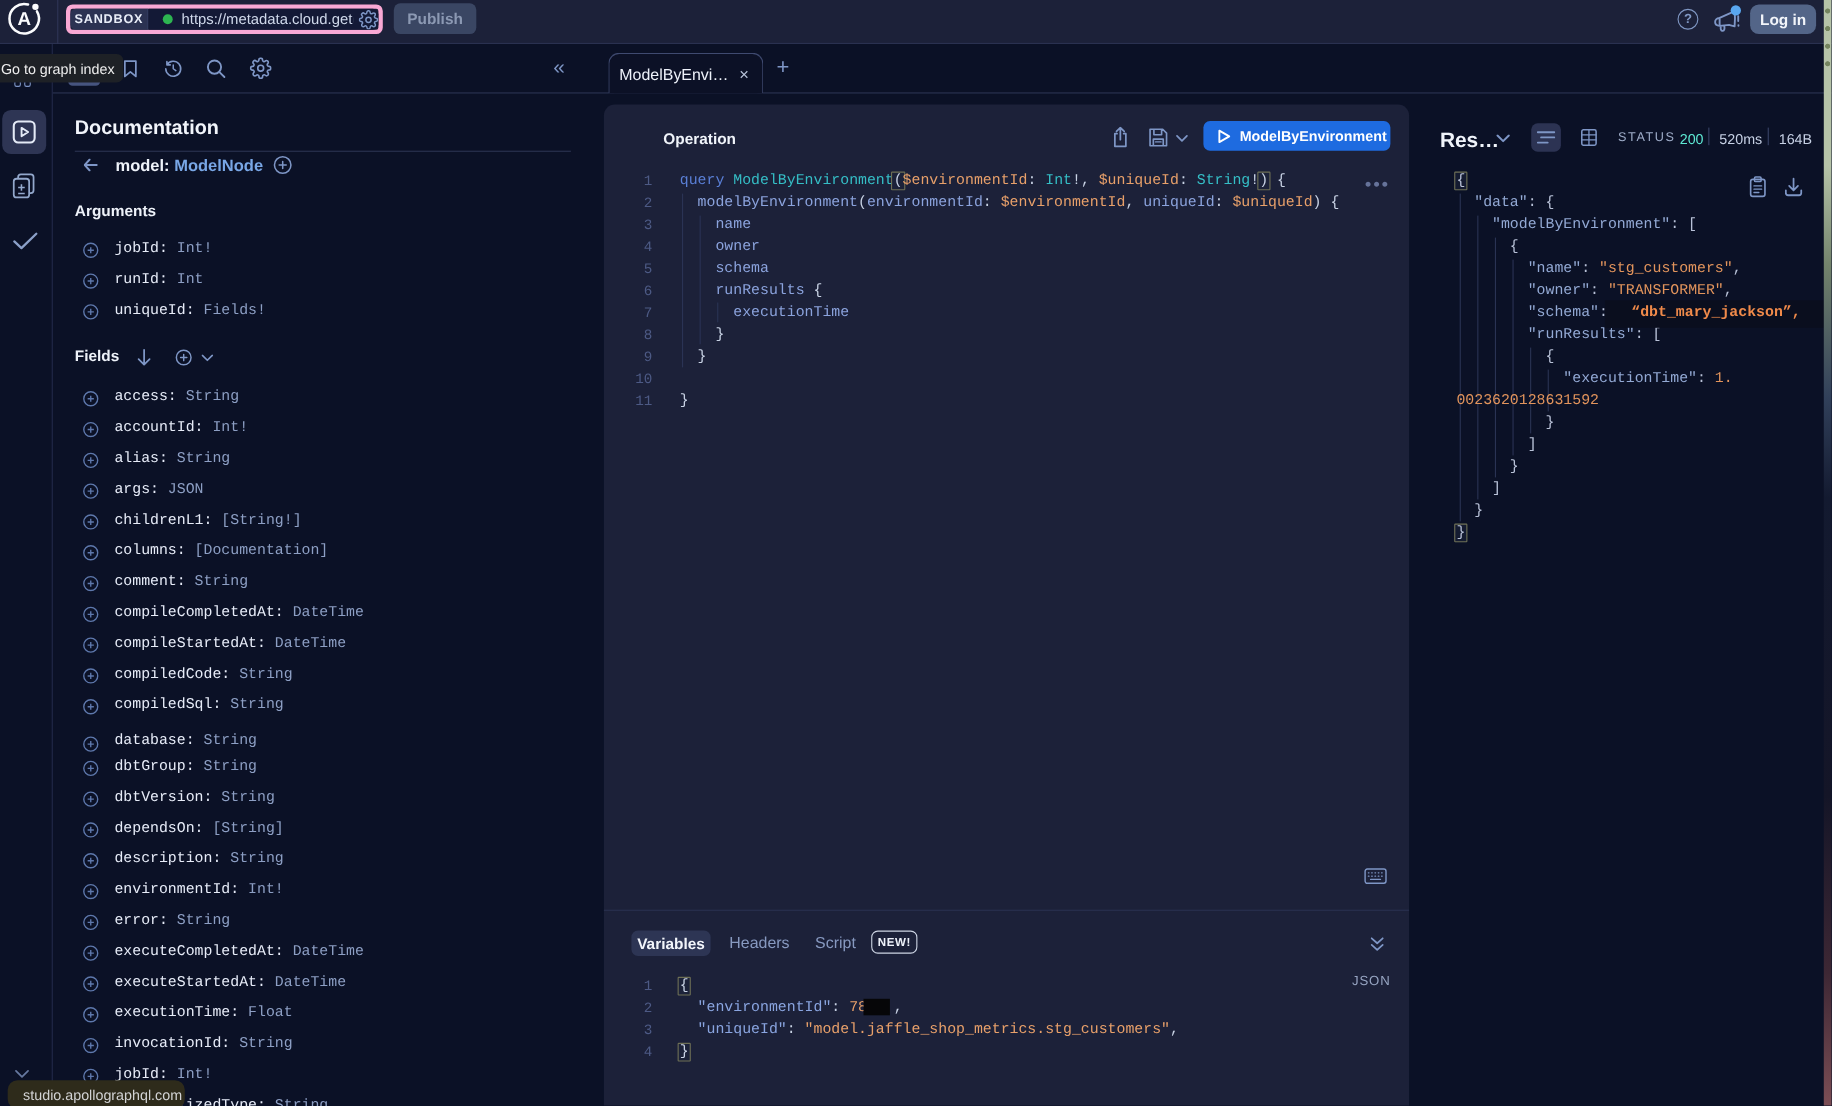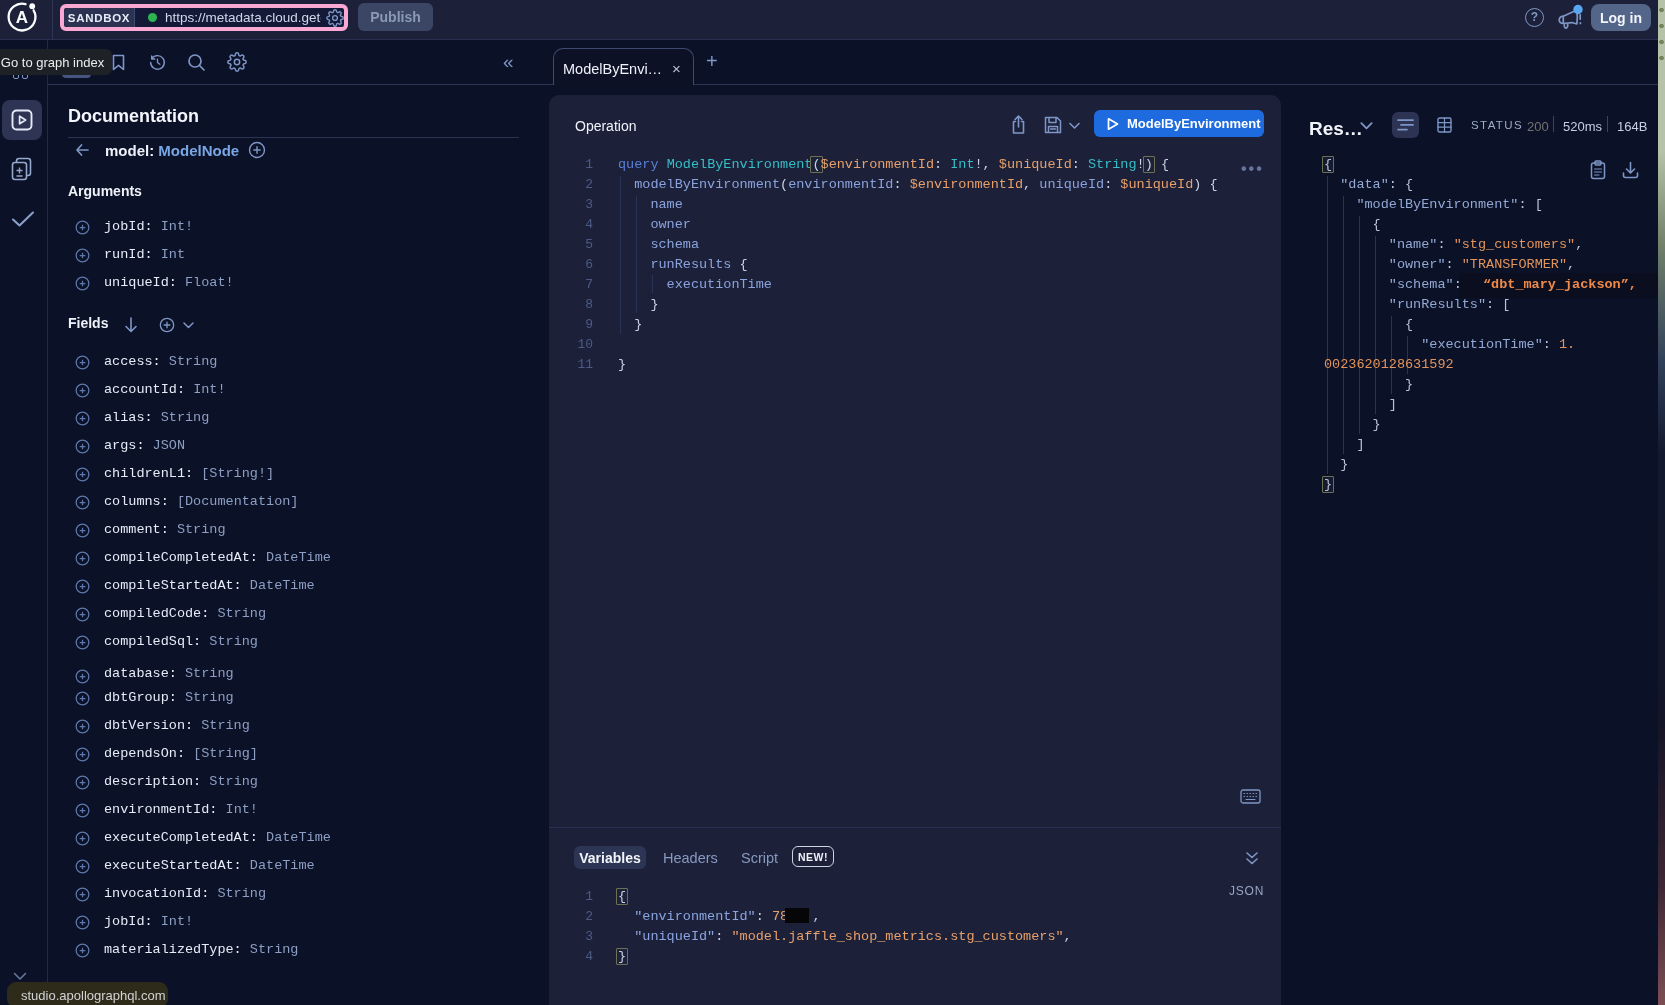--- a/index.html
+++ b/index.html
@@ -106,21 +106,21 @@
         <circle cx="9" cy="9" r="7.6" fill="none" stroke="#5e78ac" stroke-width="1.5"></circle>
         <path d="M9 5.6 L9 12.4 M5.6 9 L12.4 9" stroke="#5e78ac" stroke-width="1.5"></path>
       </svg>
       <span class="mono" style="margin-left:14px;color:#e7ecf8">runId: <span style="color:#8d9fc4">Int</span></span>
     </div>
     <div style="height:28px;display:flex;align-items:center">
       <svg style="margin-left:7px;flex:none" width="15" height="15" viewBox="0 0 18 18">
         <circle cx="9" cy="9" r="7.6" fill="none" stroke="#5e78ac" stroke-width="1.5"></circle>
         <path d="M9 5.6 L9 12.4 M5.6 9 L12.4 9" stroke="#5e78ac" stroke-width="1.5"></path>
       </svg>
-      <span class="mono" style="margin-left:14px;color:#e7ecf8">uniqueId: <span style="color:#8d9fc4">Float!</span></span>
+      <span class="mono" style="margin-left:14px;color:#e7ecf8">uniqueId: <span style="color:#8d9fc4">Fields!</span></span>
     </div>
   </div>
 <div class="abs" style="left:68px;top:315px;color:#eef2f9;font-size:14px;font-weight:bold">Fields</div>
 <svg class="abs" style="left:124px;top:317px" width="14" height="16" viewBox="0 0 14 16">
     <path class="ic" style="stroke-width:1.6" d="M7 1 L7 14 M2 9.5 L7 14.5 L12 9.5"></path>
   </svg>
 <svg class="abs" style="left:159px;top:317px" width="16" height="16" viewBox="0 0 18 18">
     <circle cx="9" cy="9" r="7.5" class="ic" style="stroke-width:1.5"></circle>
     <path class="ic" style="stroke-width:1.5" d="M9 5.8 L9 12.2 M5.8 9 L12.2 9"></path>
   </svg>
@@ -245,54 +245,68 @@
         <circle cx="9" cy="9" r="7.6" fill="none" stroke="#5e78ac" stroke-width="1.5"></circle>
         <path d="M9 5.6 L9 12.4 M5.6 9 L12.4 9" stroke="#5e78ac" stroke-width="1.5"></path>
       </svg>
       <span class="mono" style="margin-left:14px;color:#e7ecf8">environmentId: <span style="color:#8d9fc4">Int!</span></span>
     </div>
     <div style="height:28px;display:flex;align-items:center">
       <svg style="margin-left:7px;flex:none" width="15" height="15" viewBox="0 0 18 18">
         <circle cx="9" cy="9" r="7.6" fill="none" stroke="#5e78ac" stroke-width="1.5"></circle>
         <path d="M9 5.6 L9 12.4 M5.6 9 L12.4 9" stroke="#5e78ac" stroke-width="1.5"></path>
       </svg>
+      <span class="mono" style="margin-left:14px;color:#e7ecf8">error: <span style="color:#8d9fc4">String</span></span>
+    </div>
+    <div style="height:28px;display:flex;align-items:center">
+      <svg style="margin-left:7px;flex:none" width="15" height="15" viewBox="0 0 18 18">
+        <circle cx="9" cy="9" r="7.6" fill="none" stroke="#5e78ac" stroke-width="1.5"></circle>
+        <path d="M9 5.6 L9 12.4 M5.6 9 L12.4 9" stroke="#5e78ac" stroke-width="1.5"></path>
+      </svg>
       <span class="mono" style="margin-left:14px;color:#e7ecf8">executeCompletedAt: <span style="color:#8d9fc4">DateTime</span></span>
     </div>
     <div style="height:28px;display:flex;align-items:center">
       <svg style="margin-left:7px;flex:none" width="15" height="15" viewBox="0 0 18 18">
         <circle cx="9" cy="9" r="7.6" fill="none" stroke="#5e78ac" stroke-width="1.5"></circle>
         <path d="M9 5.6 L9 12.4 M5.6 9 L12.4 9" stroke="#5e78ac" stroke-width="1.5"></path>
       </svg>
       <span class="mono" style="margin-left:14px;color:#e7ecf8">executeStartedAt: <span style="color:#8d9fc4">DateTime</span></span>
     </div>
     <div style="height:28px;display:flex;align-items:center">
       <svg style="margin-left:7px;flex:none" width="15" height="15" viewBox="0 0 18 18">
         <circle cx="9" cy="9" r="7.6" fill="none" stroke="#5e78ac" stroke-width="1.5"></circle>
         <path d="M9 5.6 L9 12.4 M5.6 9 L12.4 9" stroke="#5e78ac" stroke-width="1.5"></path>
       </svg>
+      <span class="mono" style="margin-left:14px;color:#e7ecf8">executionTime: <span style="color:#8d9fc4">Float</span></span>
+    </div>
+    <div style="height:28px;display:flex;align-items:center">
+      <svg style="margin-left:7px;flex:none" width="15" height="15" viewBox="0 0 18 18">
+        <circle cx="9" cy="9" r="7.6" fill="none" stroke="#5e78ac" stroke-width="1.5"></circle>
+        <path d="M9 5.6 L9 12.4 M5.6 9 L12.4 9" stroke="#5e78ac" stroke-width="1.5"></path>
+      </svg>
       <span class="mono" style="margin-left:14px;color:#e7ecf8">invocationId: <span style="color:#8d9fc4">String</span></span>
     </div>
     <div style="height:28px;display:flex;align-items:center">
       <svg style="margin-left:7px;flex:none" width="15" height="15" viewBox="0 0 18 18">
         <circle cx="9" cy="9" r="7.6" fill="none" stroke="#5e78ac" stroke-width="1.5"></circle>
         <path d="M9 5.6 L9 12.4 M5.6 9 L12.4 9" stroke="#5e78ac" stroke-width="1.5"></path>
       </svg>
       <span class="mono" style="margin-left:14px;color:#e7ecf8">jobId: <span style="color:#8d9fc4">Int!</span></span>
     </div>
     <div style="height:28px;display:flex;align-items:center">
       <svg style="margin-left:7px;flex:none" width="15" height="15" viewBox="0 0 18 18">
         <circle cx="9" cy="9" r="7.6" fill="none" stroke="#5e78ac" stroke-width="1.5"></circle>
         <path d="M9 5.6 L9 12.4 M5.6 9 L12.4 9" stroke="#5e78ac" stroke-width="1.5"></path>
       </svg>
       <span class="mono" style="margin-left:14px;color:#e7ecf8">materializedType: <span style="color:#8d9fc4">String</span></span>
     </div>
   </div>
 
 <div class="abs" style="left:549px;top:95px;width:732px;height:910px;background:#1c2139;border-radius:10px 10px 0 0"></div>
-<div class="abs" style="left:575px;top:118px;color:#f0f4fa;font-size:14px;font-weight:normal">Operation</div>
+<div class="abs" style="left:603px;top:118px;color:#f0f4fa;font-size:14px;font-weight:bold">Operation</div>
 <svg class="abs" style="left:1010px;top:115px" width="17" height="20" viewBox="0 0 17 20">
   <path class="ic" style="stroke-width:1.6" d="M5.5 6.5 H3.5 V18 H13.5 V6.5 H11.5 M8.5 1.5 V12 M5 4.5 L8.5 1 L12 4.5"></path>
 </svg>
 <svg class="abs" style="left:1044px;top:116px" width="18" height="18" viewBox="0 0 18 18">
   <path class="ic" style="stroke-width:1.5" d="M1.5 1.5 H13 L16.5 5 V16.5 H1.5 Z M5 1.5 V6.5 H12 V1.5 M4.5 16.5 V10.5 H13.5 V16.5"></path>
   <path class="ic" style="stroke-width:1.3" d="M6.5 13 H11.5"></path>
 </svg>
 <svg class="abs" style="left:1069px;top:122px" width="11" height="8" viewBox="0 0 11 7">
     <path class="ic" style="stroke-width:1.6" d="M1 1 L5.5 5.5 L10 1"></path>
   </svg>
@@ -335,21 +349,21 @@
   </svg>
 <div class="abs" style="left:1392px;top:112px;width:27px;height:26px;background:#2c3353;border-radius:6px"></div>
 <svg class="abs" style="left:1397px;top:119px" width="17" height="12" viewBox="0 0 17 12">
     <path class="ic" style="stroke-width:1.7" d="M1 1.2 H16 M4 5.9 H16 M1 10.6 H10"></path>
   </svg>
 <svg class="abs" style="left:1437px;top:117px" width="15" height="16" viewBox="0 0 15 16">
   <rect x="1" y="1" width="13" height="14" rx="1.5" class="ic" style="stroke-width:1.4"></rect>
   <path class="ic" style="stroke-width:1.2" d="M1 5.6 H14 M1 10.2 H14 M7.5 1 V15"></path>
 </svg>
 <div class="abs" style="left:1471px;top:119px;color:#9eacc8;font-size:11.5px;letter-spacing:1.4px">STATUS</div>
-<div class="abs" style="left:1527px;top:119px;color:#737373;font-size:13px">200</div>
+<div class="abs" style="left:1527px;top:119px;color:#5eead4;font-size:13px">200</div>
 <div class="abs" style="left:1553px;top:116px;width:1px;height:16px;background:#394468"></div>
 <div class="abs" style="left:1563px;top:119px;color:#c6d0e4;font-size:13px">520ms</div>
 <div class="abs" style="left:1607px;top:116px;width:1px;height:16px;background:#394468"></div>
 <div class="abs" style="left:1617px;top:119px;color:#c6d0e4;font-size:13px">164B</div>
 <svg class="abs" style="left:1590px;top:160px" width="16" height="20" viewBox="0 0 16 20">
   <rect x="1.5" y="3" width="13" height="15.5" rx="2" class="ic" style="stroke-width:1.5"></rect>
   <rect x="5" y="1" width="6" height="4" rx="1" fill="#0c1126" class="ic" style="stroke-width:1.4"></rect>
   <path class="ic" style="stroke-width:1.2" d="M4.5 9 H11.5 M4.5 12 H11.5 M4.5 15 H9"></path>
 </svg>
 <svg class="abs" style="left:1622px;top:161px" width="17" height="18" viewBox="0 0 17 18">

